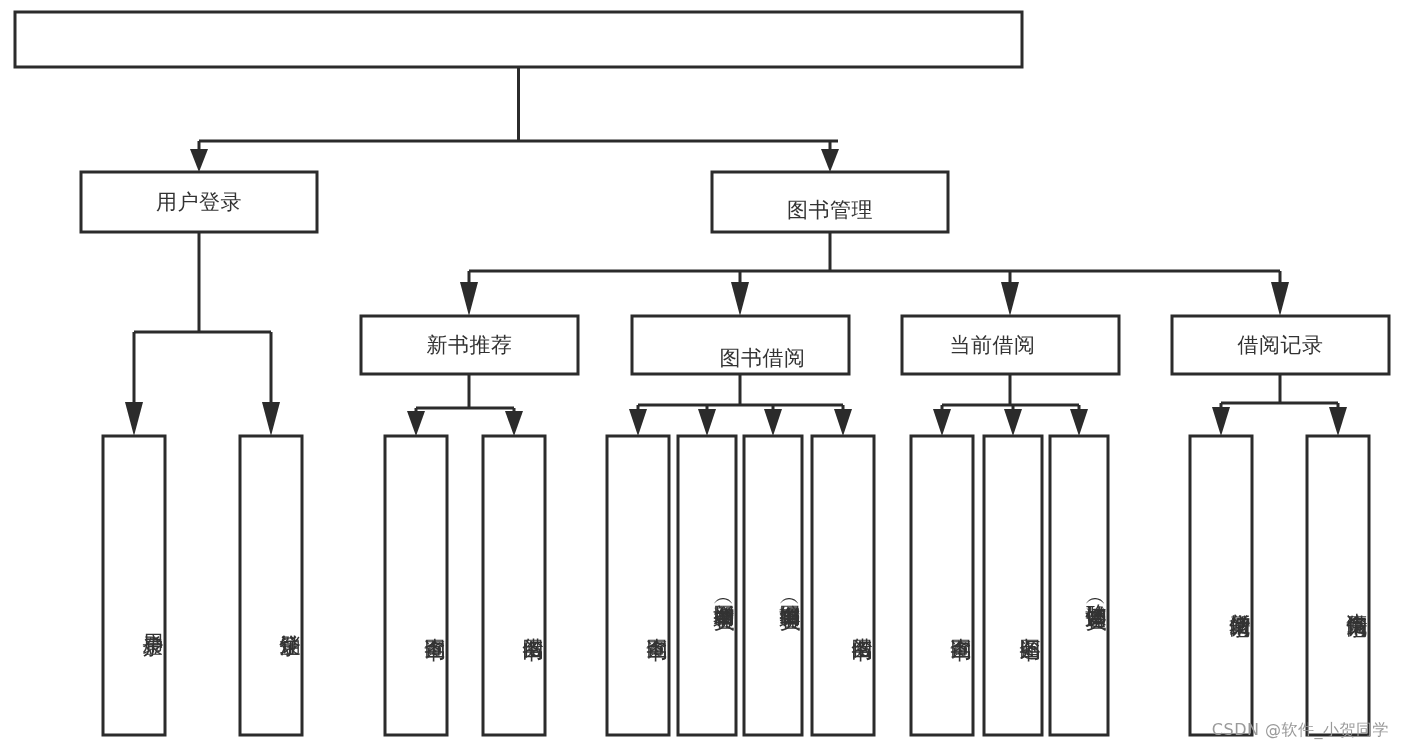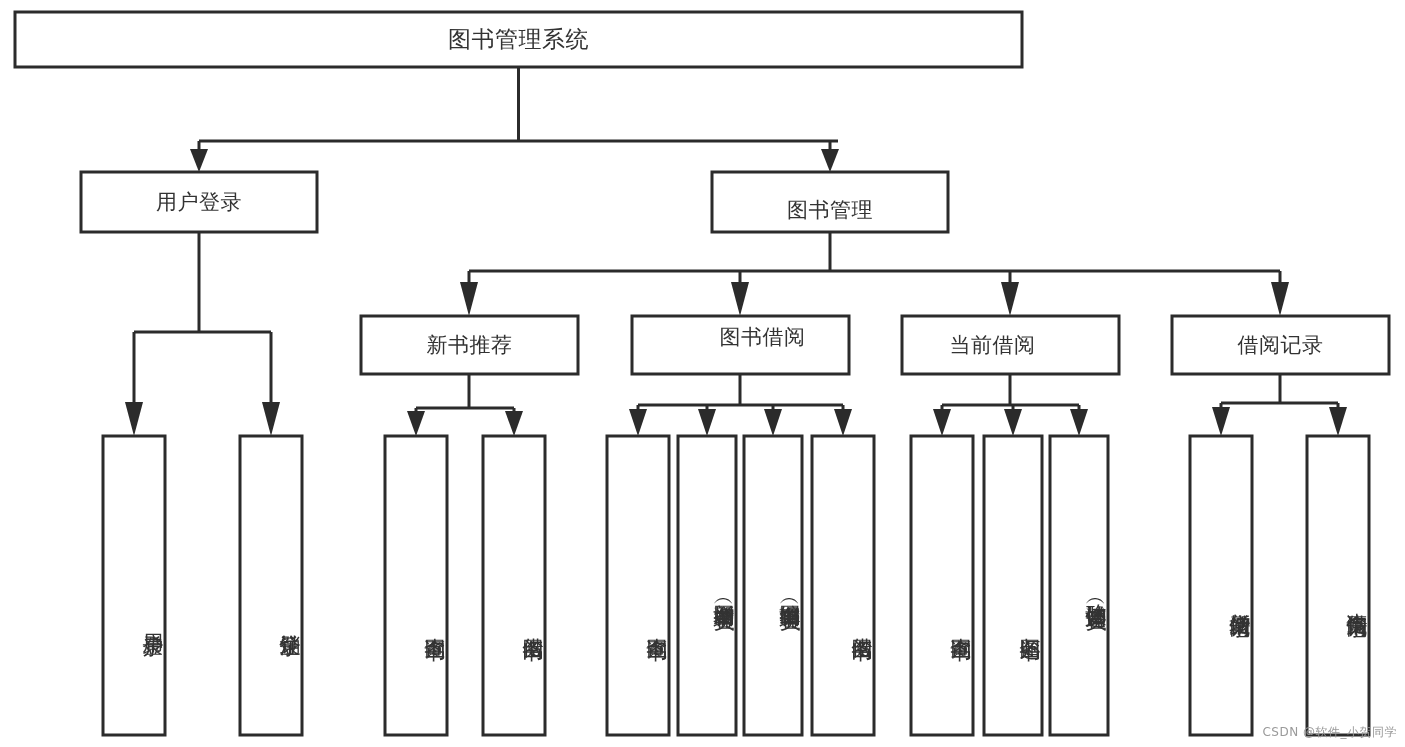--- a/index.html
+++ b/index.html
@@ -60,23 +60,23 @@
   .node-label.vertical {
     writing-mode: vertical-rl;
     text-orientation: upright;
     font-size: 21px;
     letter-spacing: 1px;
     align-items: flex-start;
     padding-top: 6px;
   }
   .watermark {
     position: absolute;
-    right: 8px;
+    right: 16px;
     bottom: 6px;
-    font-size: 12px;
+    font-size: 16px;
     color: #9a9a9a;
     font-family: "DejaVu Sans", "Liberation Sans", sans-serif;
     white-space: nowrap;
     letter-spacing: 0.5px;
   }
 </style>
 </head>
 <body>
 
 <div id="diagram-root">
@@ -174,27 +174,26 @@
     <rect class="node-box" x="678" y="436" width="58" height="299"></rect>
     <rect class="node-box" x="744" y="436" width="58" height="299"></rect>
     <rect class="node-box" x="812" y="436" width="62" height="299"></rect>
     <rect class="node-box" x="911" y="436" width="62" height="299"></rect>
     <rect class="node-box" x="984" y="436" width="58" height="299"></rect>
     <rect class="node-box" x="1050" y="436" width="58" height="299"></rect>
     <rect class="node-box" x="1190" y="436" width="62" height="299"></rect>
     <rect class="node-box" x="1307" y="436" width="62" height="299"></rect>
   </svg>
 
-  <div class="node-label horizontal" style="left:15px; top:12px; width:1007px; height:55px; font-size:23px;">图书管理系统</div>
 
   <div class="node-label horizontal" style="left:81px; top:172px; width:236px; height:60px;">用户登录</div>
   <div class="node-label horizontal" style="left:712px; top:172px; width:236px; height:76px;">图书管理</div>
 
   <div class="node-label horizontal" style="left:361px; top:316px; width:217px; height:58px;text-align:center;">新书推荐</div>
-  <div class="node-label horizontal" style="left:632px; top:310px; width:217px; height:54px;padding-left:44px;">图书借阅</div>
+  <div class="node-label horizontal" style="left:632px; top:331px; width:217px; height:54px;padding-left:44px;">图书借阅</div>
   <div class="node-label horizontal" style="left:902px; top:316px; width:181px; height:58px;">当前借阅</div>
   <div class="node-label horizontal" style="left:1172px; top:316px; width:217px; height:58px;border-radius:12px;">借阅记录</div>
 
   <div class="node-label vertical" style="left:103px; top:496px; width:62px; height:239px;">用户登录</div>
   <div class="node-label vertical" style="left:240px; top:496px; width:62px; height:239px;">注销登录</div>
   <div class="node-label vertical" style="left:385px; top:505px; width:62px; height:230px;">查询图书</div>
   <div class="node-label vertical" style="left:483px; top:505px; width:62px; height:230px;">借阅图书</div>
   <div class="node-label vertical" style="left:607px; top:505px; width:62px; height:230px;">查询图书</div>
   <div class="node-label vertical" style="left:678px; top:442px; width:58px; height:293px;">新增图书（管理员）</div>
   <div class="node-label vertical" style="left:744px; top:442px; width:58px; height:293px;">编辑图书（管理员）</div>

